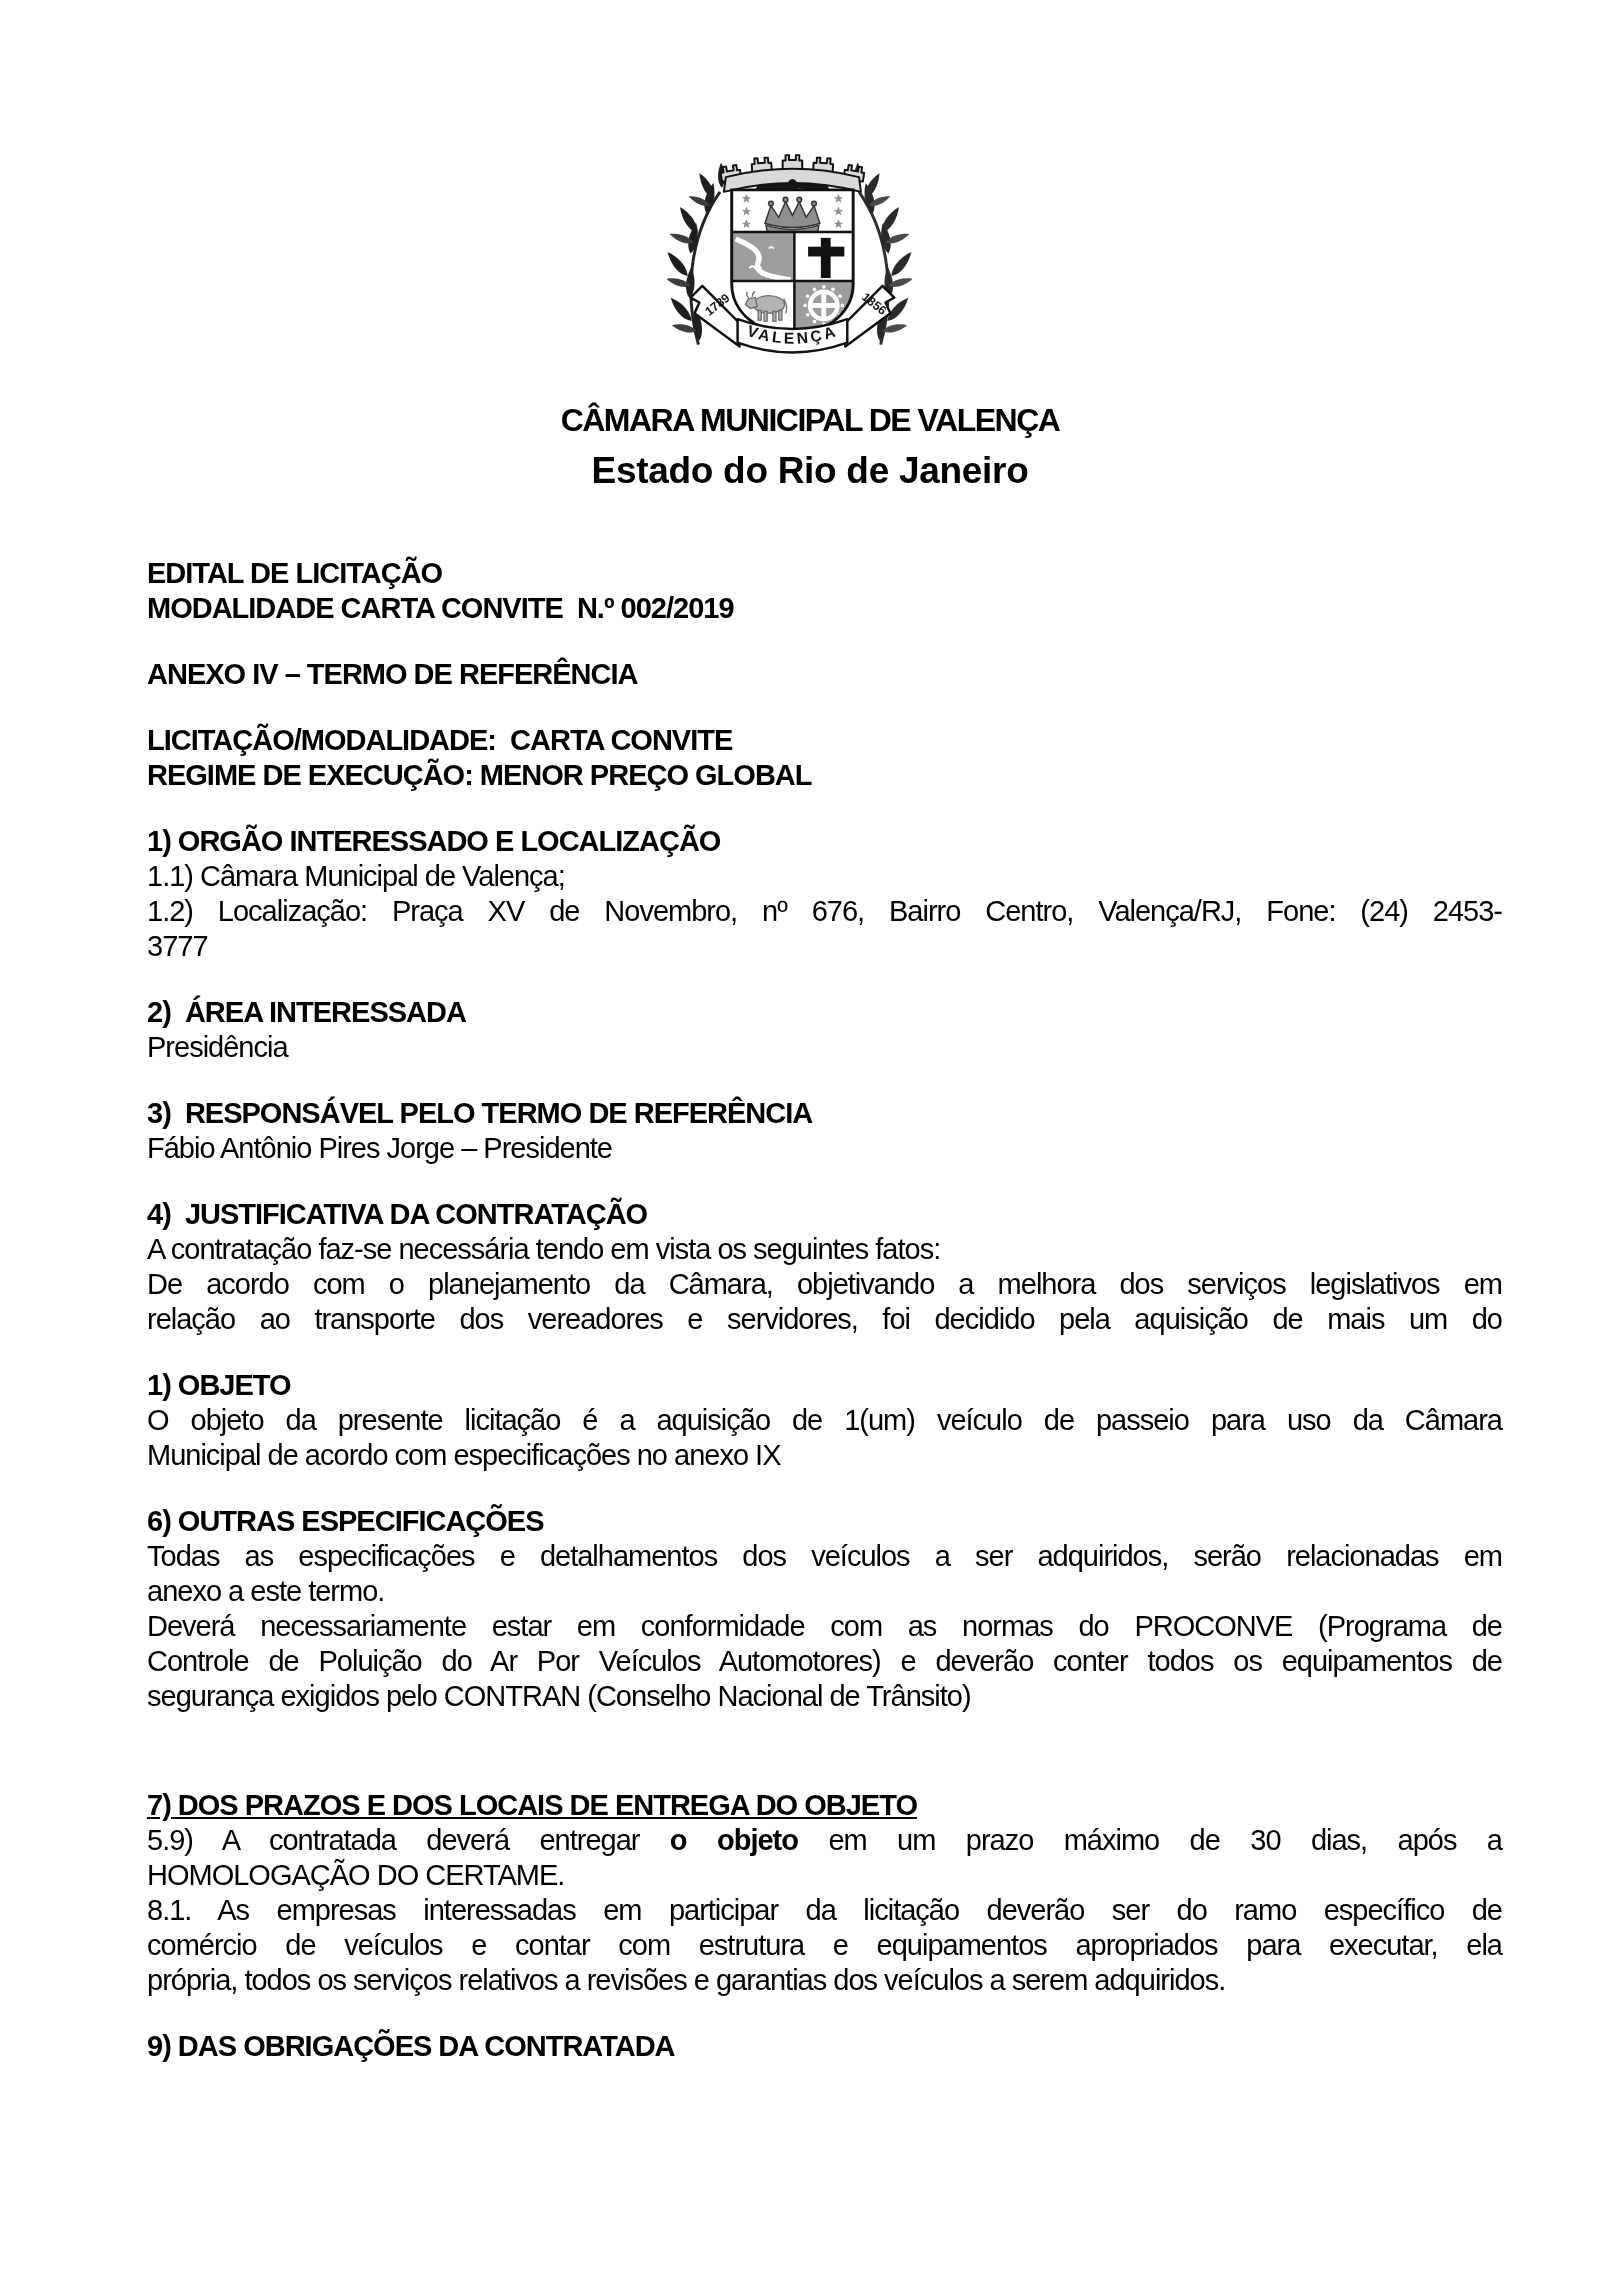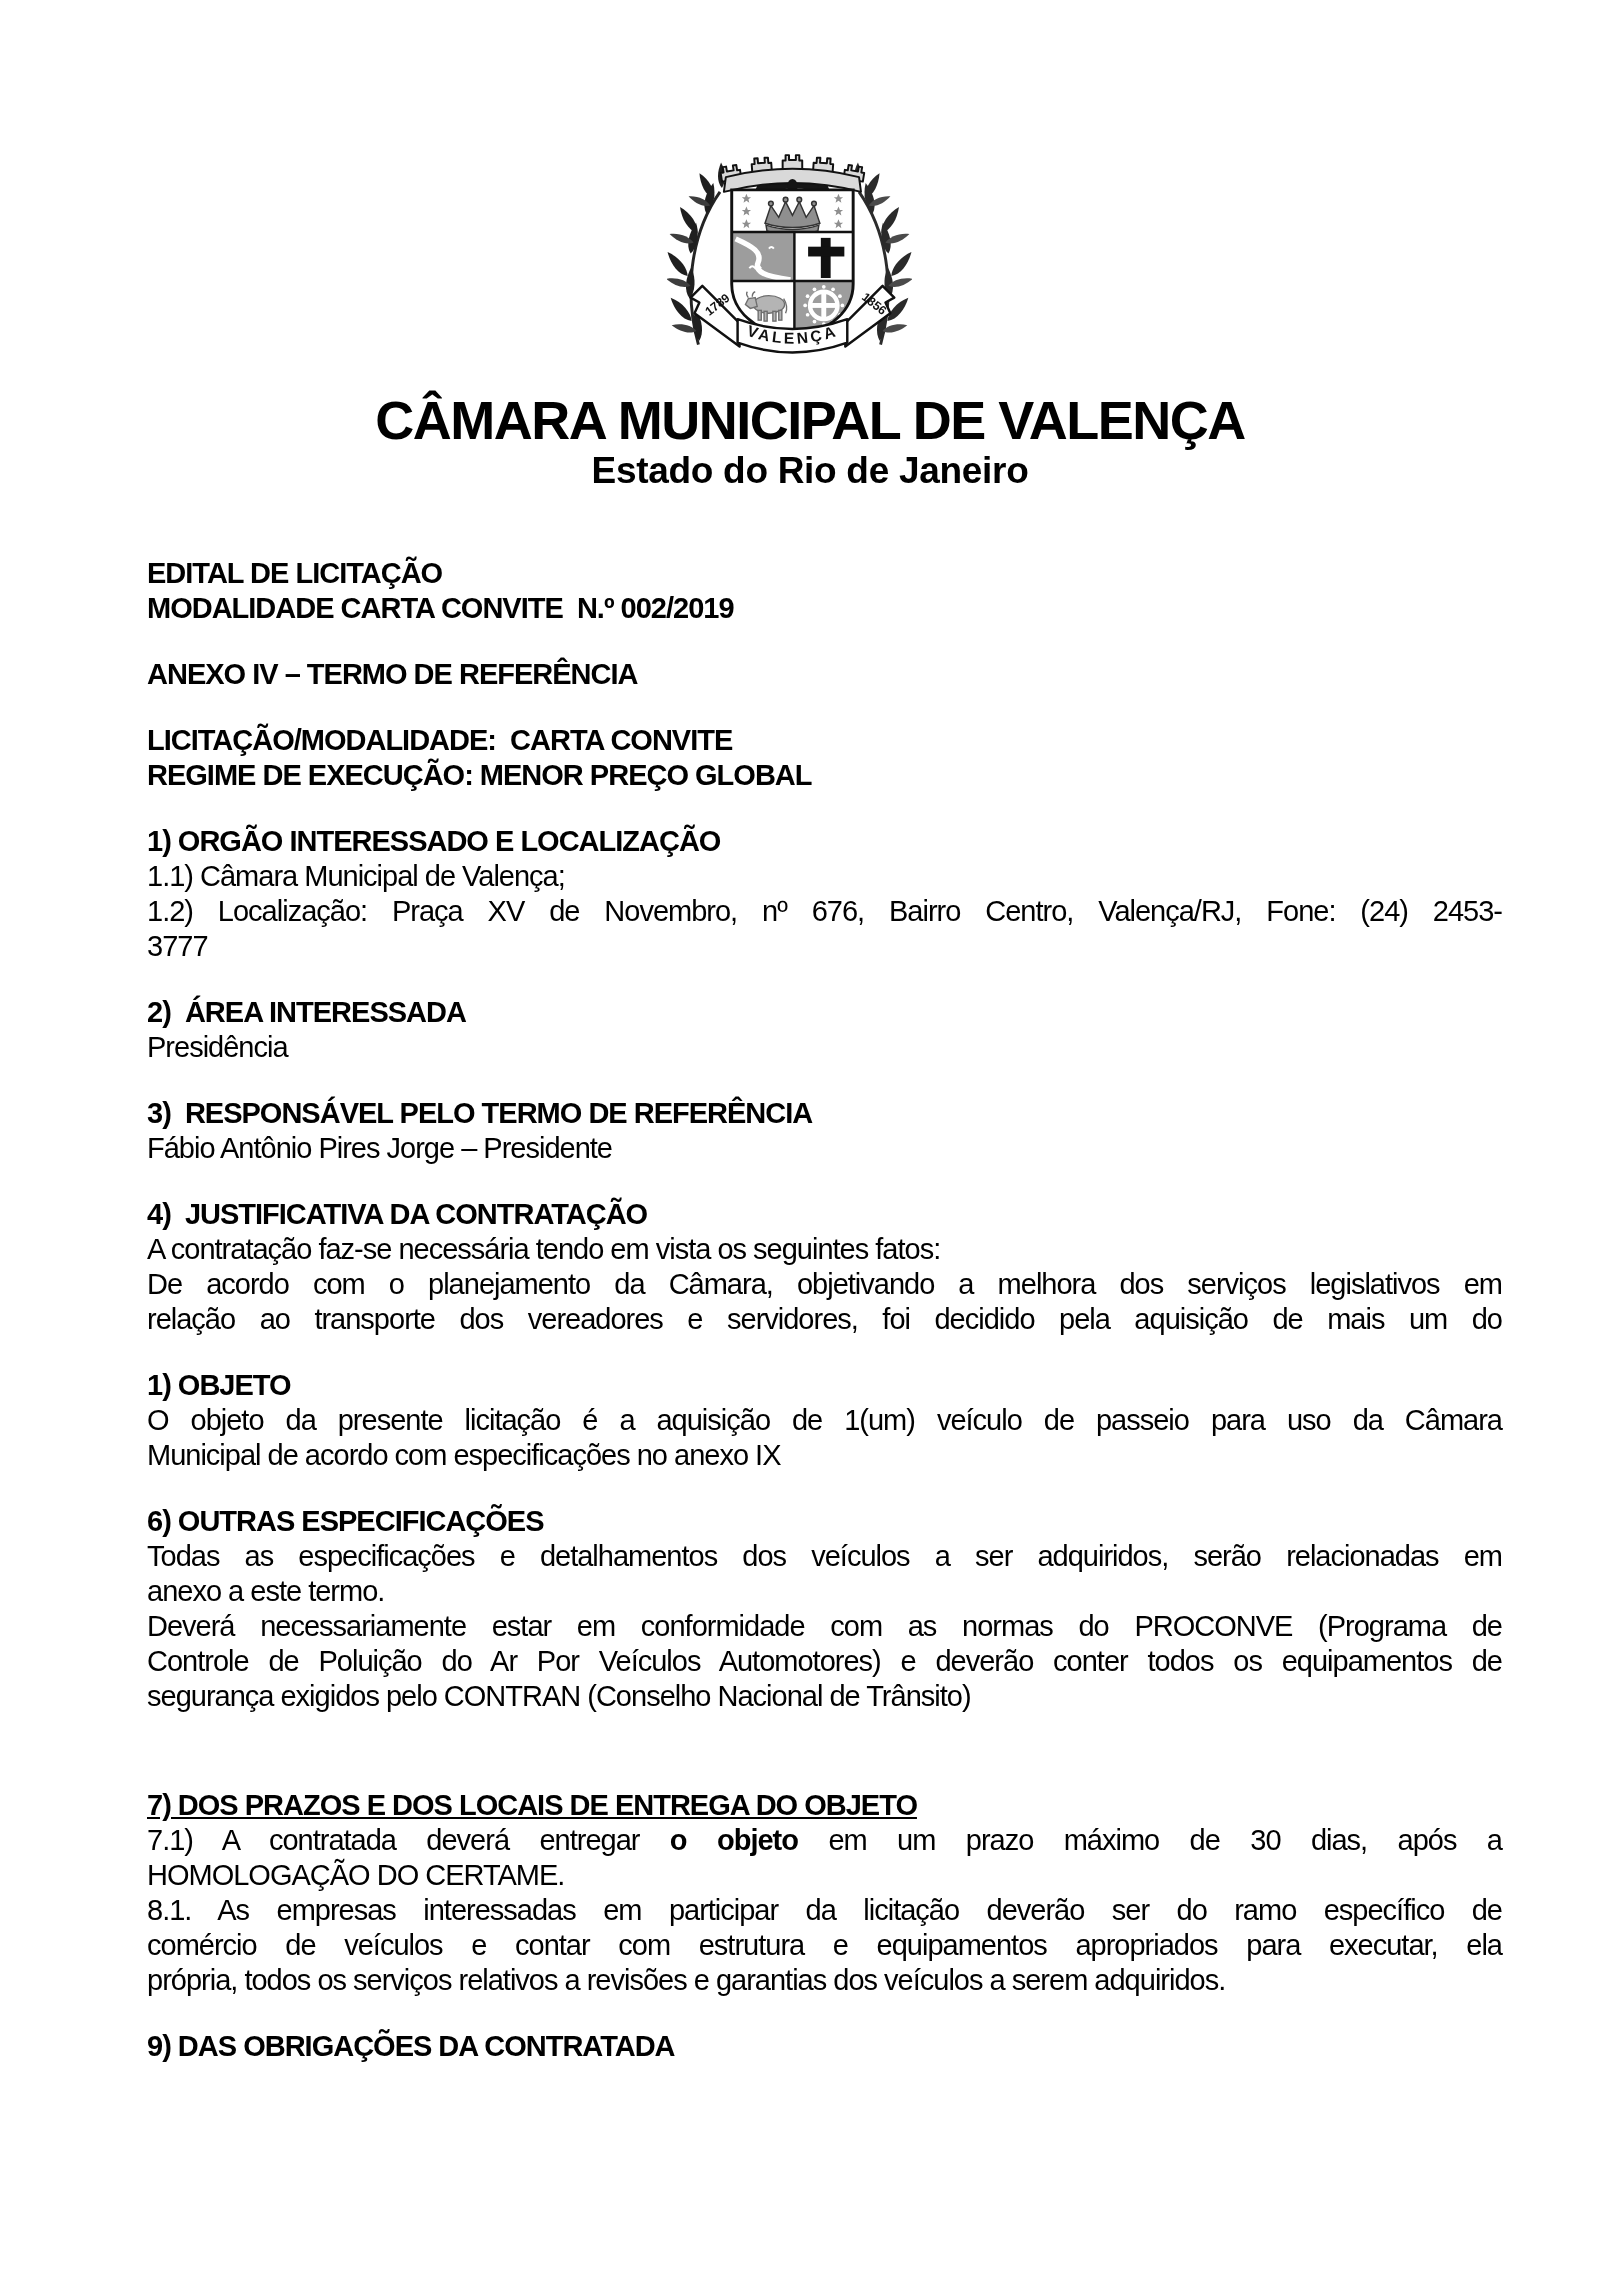--- a/index.html
+++ b/index.html
@@ -9,21 +9,21 @@
     background:#ffffff;
     overflow:hidden;
     font-family:"Liberation Sans","DejaVu Sans",sans-serif;
     color:#000;
   }
   .crest-wrap{width:100%;padding-top:137px;text-align:center;}
   .crest{display:inline-block;position:relative;left:-20.6px;}
   .org-title{
     margin:15.7px 0 0 0;
     text-align:center;
-    font-size:54px;line-height:52px;
+    font-size:32px;line-height:52px;
     font-weight:bold;letter-spacing:-1.5px;
   }
   .org-subtitle{
     margin:2px 0 0 0;
     text-align:center;
     font-size:37px;line-height:45px;
     font-weight:bold;letter-spacing:-0.3px;
   }
   .content{
     margin:63px 118px 0 147px; 
@@ -228,21 +228,21 @@
     <p class="ln j">O objeto da presente licitação é a aquisição de 1(um) veículo de passeio para uso da Câmara</p>
     <p class="ln">Municipal de acordo com especificações no anexo IX</p>
     <p class="ln b g">6) OUTRAS ESPECIFICAÇÕES</p>
     <p class="ln j">Todas as especificações e detalhamentos dos veículos a ser adquiridos, serão relacionadas em</p>
     <p class="ln">anexo a este termo.</p>
     <p class="ln j">Deverá necessariamente estar em conformidade com as normas do PROCONVE (Programa de</p>
     <p class="ln j">Controle de Poluição do Ar Por Veículos Automotores) e deverão conter todos os equipamentos de</p>
     <p class="ln">segurança exigidos pelo CONTRAN (Conselho Nacional de Trânsito)</p>
     <p class="ln b g2">7) DOS PRAZOS E DOS LOCAIS DE ENTREGA DO OBJETO</p>
     <p class="ln j">
-      <span>7.1) A contratada deverá entregar</span>
+      <span>5.9) A contratada deverá entregar</span>
       <b>o objeto</b>
       <span>em um prazo máximo de 30 dias, após a</span>
     </p>
     <p class="ln">HOMOLOGAÇÃO DO CERTAME.</p>
     <p class="ln j">8.1. As empresas interessadas em participar da licitação deverão ser do ramo específico de</p>
     <p class="ln j">comércio de veículos e contar com estrutura e equipamentos apropriados para executar, ela</p>
     <p class="ln">própria, todos os serviços relativos a revisões e garantias dos veículos a serem adquiridos.</p>
     <p class="ln b g">9) DAS OBRIGAÇÕES DA CONTRATADA</p>
   </div>
 

